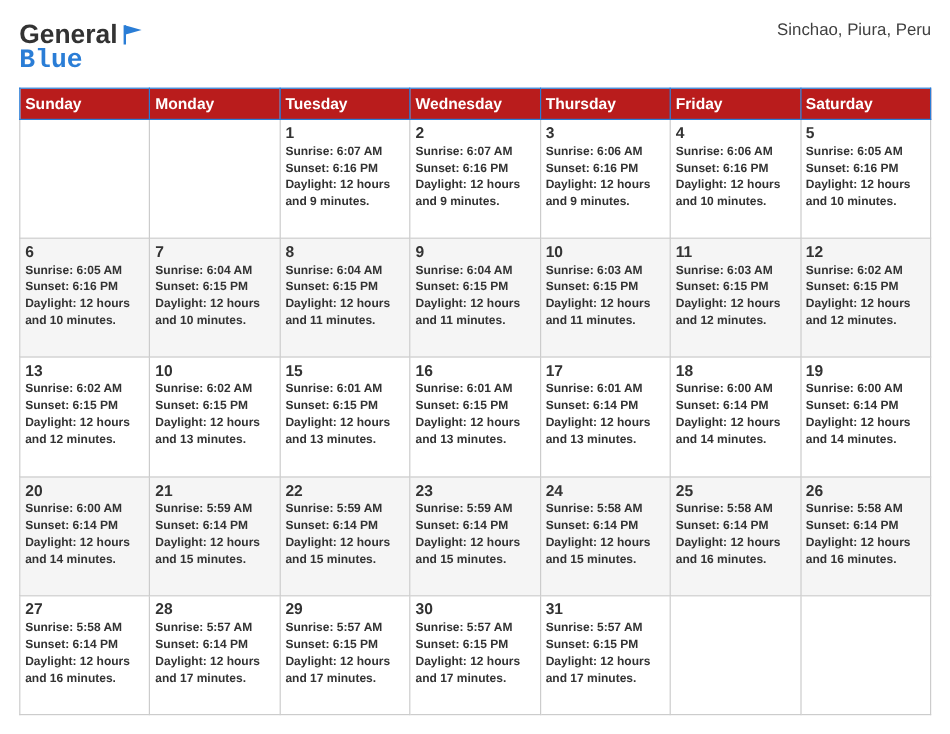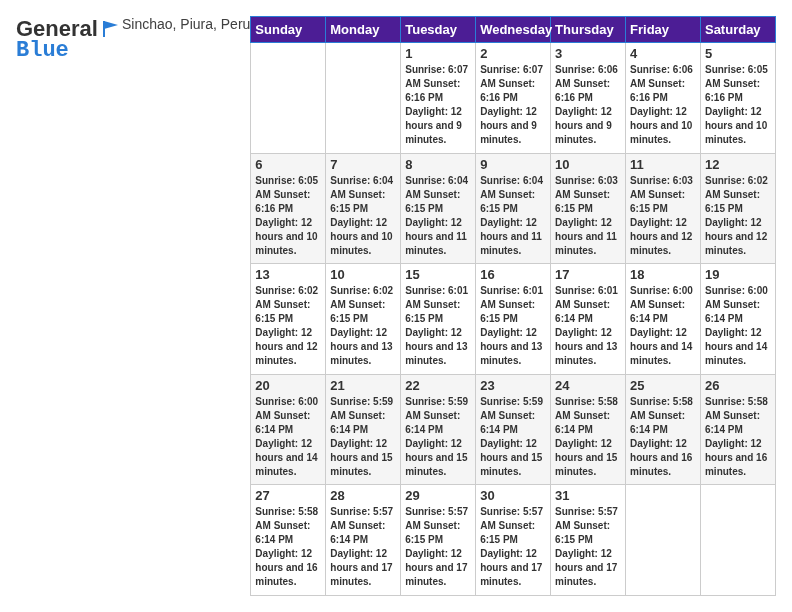--- a/index.html
+++ b/index.html
@@ -8,21 +8,21 @@
       background: #fff;
       width: 792px;
       height: 612px;
       overflow: hidden;
     }
     .page {
       width: 792px;
       height: 612px;
       padding: 16px;
       display: flex;
-      flex-direction: row;
+      flex-direction: column;
     }
     .header {
       display: flex;
       justify-content: space-between;
       align-items: flex-start;
       margin-bottom: 10px;
     }
     .logo {
       display: flex;
       align-items: center;
@@ -41,21 +41,21 @@
       color: #404040;
     }
     .calendar {
       flex: 1;
       border: 1px solid #ccc;
       border-collapse: collapse;
       width: 100%;
       table-layout: fixed;
     }
     .calendar th {
-      background-color: #4c1d95;
+      background-color: #b91c1c;
       color: white;
       font-size: 13px;
       font-weight: bold;
       padding: 5px 4px;
       text-align: left;
       border: 1px solid #2a7dd6;
     }
     .calendar td {
       border: 1px solid #ccc;
       vertical-align: top;

